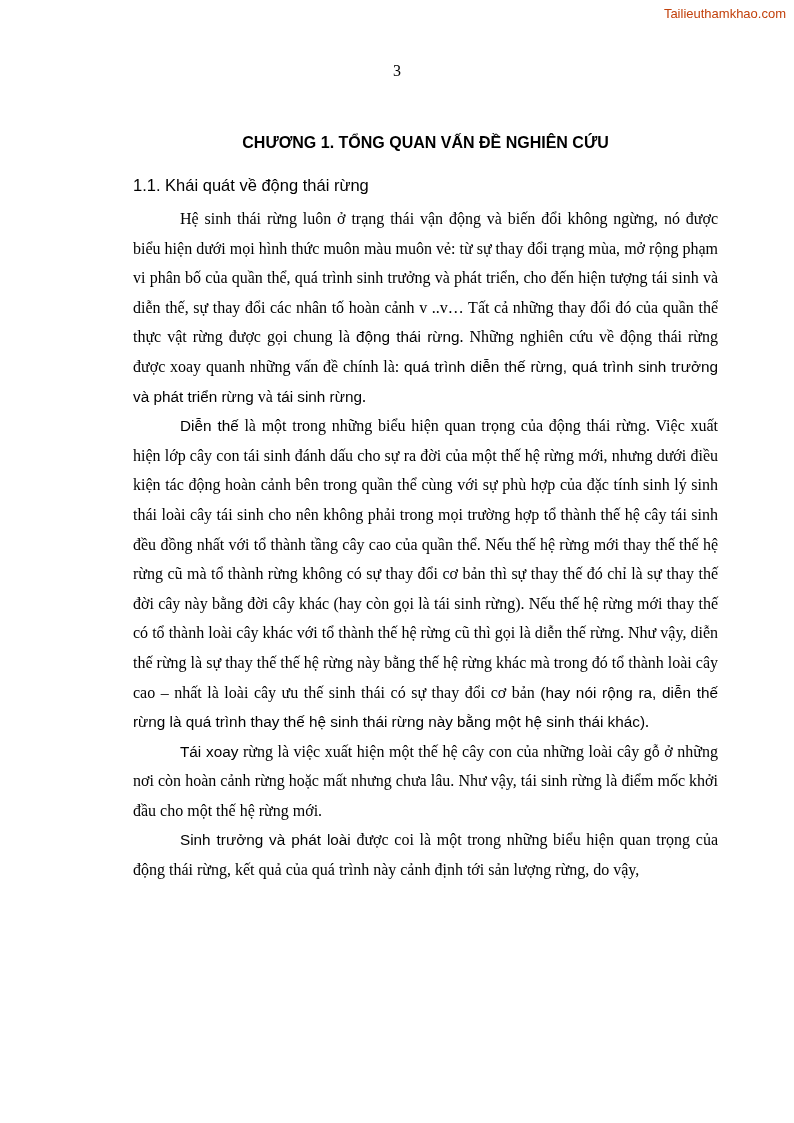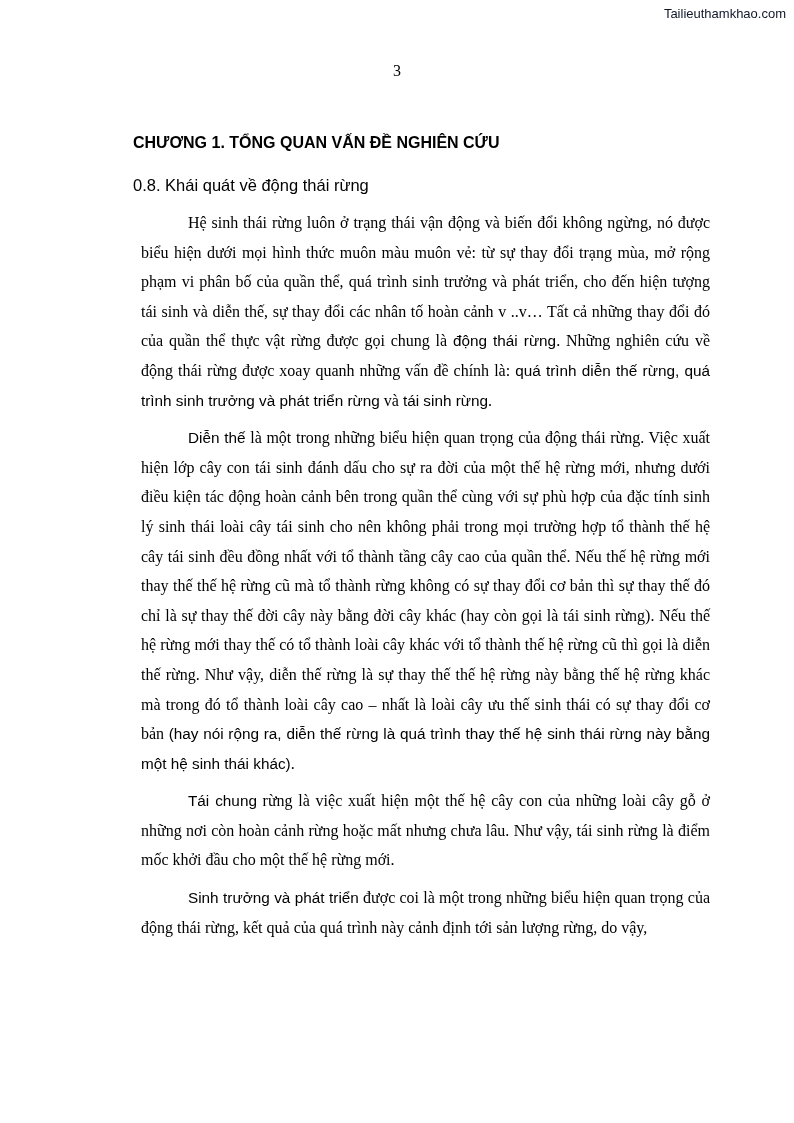--- a/index.html
+++ b/index.html
@@ -1,35 +1,35 @@
 <!DOCTYPE html>
 <html><head>
 <meta charset="utf-8">
 <style>
   html, body { margin: 0; padding: 0; background: #ffffff; }
   body { width: 794px; height: 1123px; position: relative; overflow: hidden; color: #000; }
-  .watermark { position: absolute; top: 6px; right: 8px; font-family: "Liberation Sans", sans-serif; font-size: 13px; color: #0f172a; }
+  .watermark { position: absolute; top: 6px; right: 8px; font-family: "Liberation Sans", sans-serif; font-size: 13px; color: #c2410c; }
   .page-num { position: absolute; top: 62px; left: 0; width: 794px; text-align: center; font-family: "Liberation Serif", serif; font-size: 16px; }
   .content { position: absolute; left: 133px; top: 130px; width: 585px; font-family: "Liberation Serif", serif; font-size: 16px; line-height: 29.6px; }
-  .chapter { font-family: "Liberation Sans", sans-serif; font-weight: bold; font-size: 16px; margin: 0 0 14px 0; line-height: 26px; }
+  .chapter { font-family: "Liberation Sans", sans-serif; font-weight: bold; font-size: 16px; margin: 0 0 14px 0; line-height: 26px; text-align: center; }
   .section { font-family: "Liberation Sans", sans-serif; font-size: 16.5px; margin: 0 0 4px 0; line-height: 30px; }
-  p { margin: 8px; text-align: justify; text-indent: 47px; }
+  p { margin: 0; text-align: justify; text-indent: 47px; }
   .sans { font-family: "Liberation Sans", sans-serif; font-size: 15.3px; }
 </style>
 </head>
 <body>
 
 <div class="watermark">Tailieuthamkhao.com</div>
 <div class="page-num">3</div>
 
 <div class="content">
   <div class="chapter">CHƯƠNG 1. TỔNG QUAN VẤN ĐỀ NGHIÊN CỨU</div>
-  <div class="section">0.8. Khái quát về động thái rừng</div>
+  <div class="section">1.1. Khái quát về động thái rừng</div>
 
   <p><span>Hệ sinh thái rừng luôn ở trạng thái vận động và biến đổi không ngừng, nó được biểu hiện dưới mọi hình thức muôn màu muôn vẻ: từ sự thay đổi trạng mùa, mở rộng phạm vi phân bố của quần thể, quá trình sinh trưởng và phát triển, cho đến hiện tượng tái sinh và diễn thế, sự thay đổi các nhân tố hoàn cảnh v ..v… Tất cả những thay đổi đó của quần thể thực vật rừng được gọi chung là </span><span class="sans">động thái rừng</span><span>. Những nghiên cứu về động thái rừng được xoay quanh những vấn đề chính là: </span><span class="sans">quá trình diễn thế rừng, quá trình sinh trưởng và phát triển rừng</span><span> và </span><span class="sans">tái sinh rừng</span><span>.</span></p>
 
 
   <p><span class="sans">Diễn thế</span><span> là một trong những biểu hiện quan trọng của động thái rừng. Việc xuất hiện lớp cây con tái sinh đánh dấu cho sự ra đời của một thế hệ rừng mới, nhưng dưới điều kiện tác động hoàn cảnh bên trong quần thể cùng với  sự phù hợp của đặc tính sinh lý sinh thái loài cây tái sinh cho nên không phải trong mọi trường hợp tổ thành thế hệ cây tái sinh đều đồng nhất với tổ thành tầng cây cao của quần thể. Nếu thế hệ rừng mới thay thế thế hệ rừng cũ mà tổ thành rừng không có sự thay đổi cơ bản thì sự thay thế đó chỉ là sự thay thế đời cây này bằng đời cây khác (hay còn gọi là tái sinh rừng). Nếu thế hệ rừng mới thay thế có tổ thành loài cây khác với tổ thành thế hệ rừng cũ thì gọi là diễn thế rừng. Như vậy, diễn thế rừng là sự thay thế thế hệ rừng này bằng thế hệ rừng khác mà trong đó tổ thành loài cây cao – nhất là loài cây ưu thế sinh thái có sự thay đổi cơ bản </span><span class="sans">(hay nói rộng ra, diễn thế rừng là quá trình thay thế hệ sinh thái rừng này bằng một hệ sinh thái khác)</span><span>.</span></p>
 
-  <p><span class="sans">Tái chung</span><span> rừng là việc xuất hiện một thế hệ cây con của những loài cây gỗ ở những nơi còn hoàn cảnh rừng hoặc mất nhưng chưa lâu. Như vậy, tái sinh rừng là điểm mốc khởi đầu cho một thế hệ rừng mới.</span></p>
+  <p><span class="sans">Tái xoay</span><span> rừng là việc xuất hiện một thế hệ cây con của những loài cây gỗ ở những nơi còn hoàn cảnh rừng hoặc mất nhưng chưa lâu. Như vậy, tái sinh rừng là điểm mốc khởi đầu cho một thế hệ rừng mới.</span></p>
 
-  <p><span class="sans">Sinh trưởng và phát triển</span><span> được coi là một trong những biểu hiện quan trọng của động thái rừng, kết quả của quá trình này cảnh định tới sản lượng rừng, do vậy,</span></p>
+  <p><span class="sans">Sinh trưởng và phát loài</span><span> được coi là một trong những biểu hiện quan trọng của động thái rừng, kết quả của quá trình này cảnh định tới sản lượng rừng, do vậy,</span></p>
 </div>
 
 </body></html>

